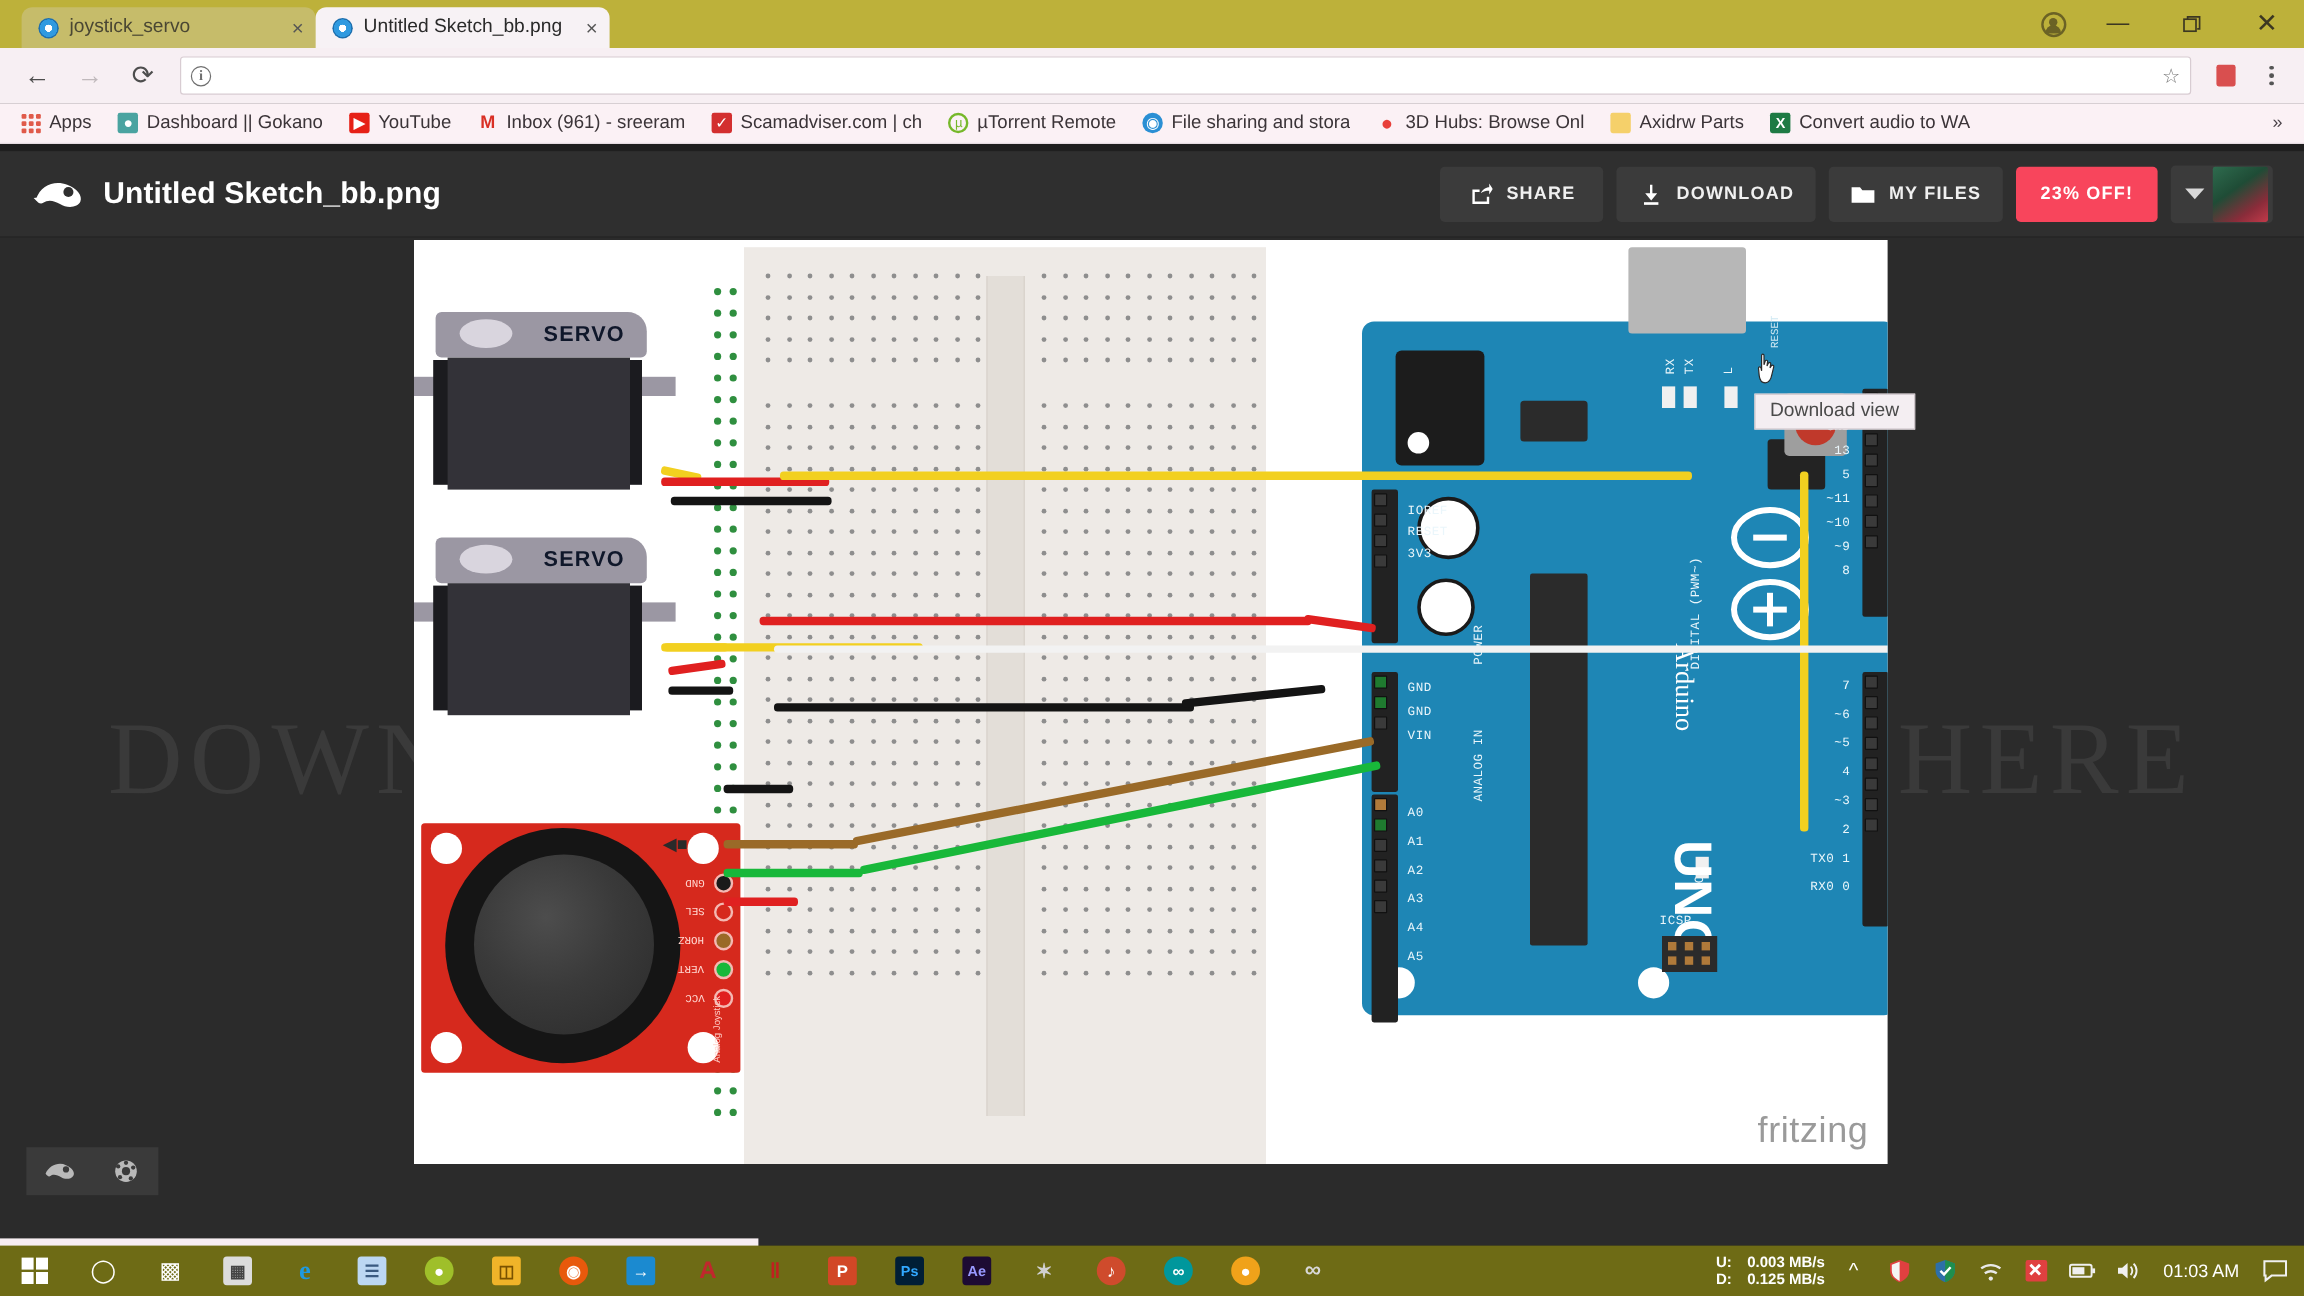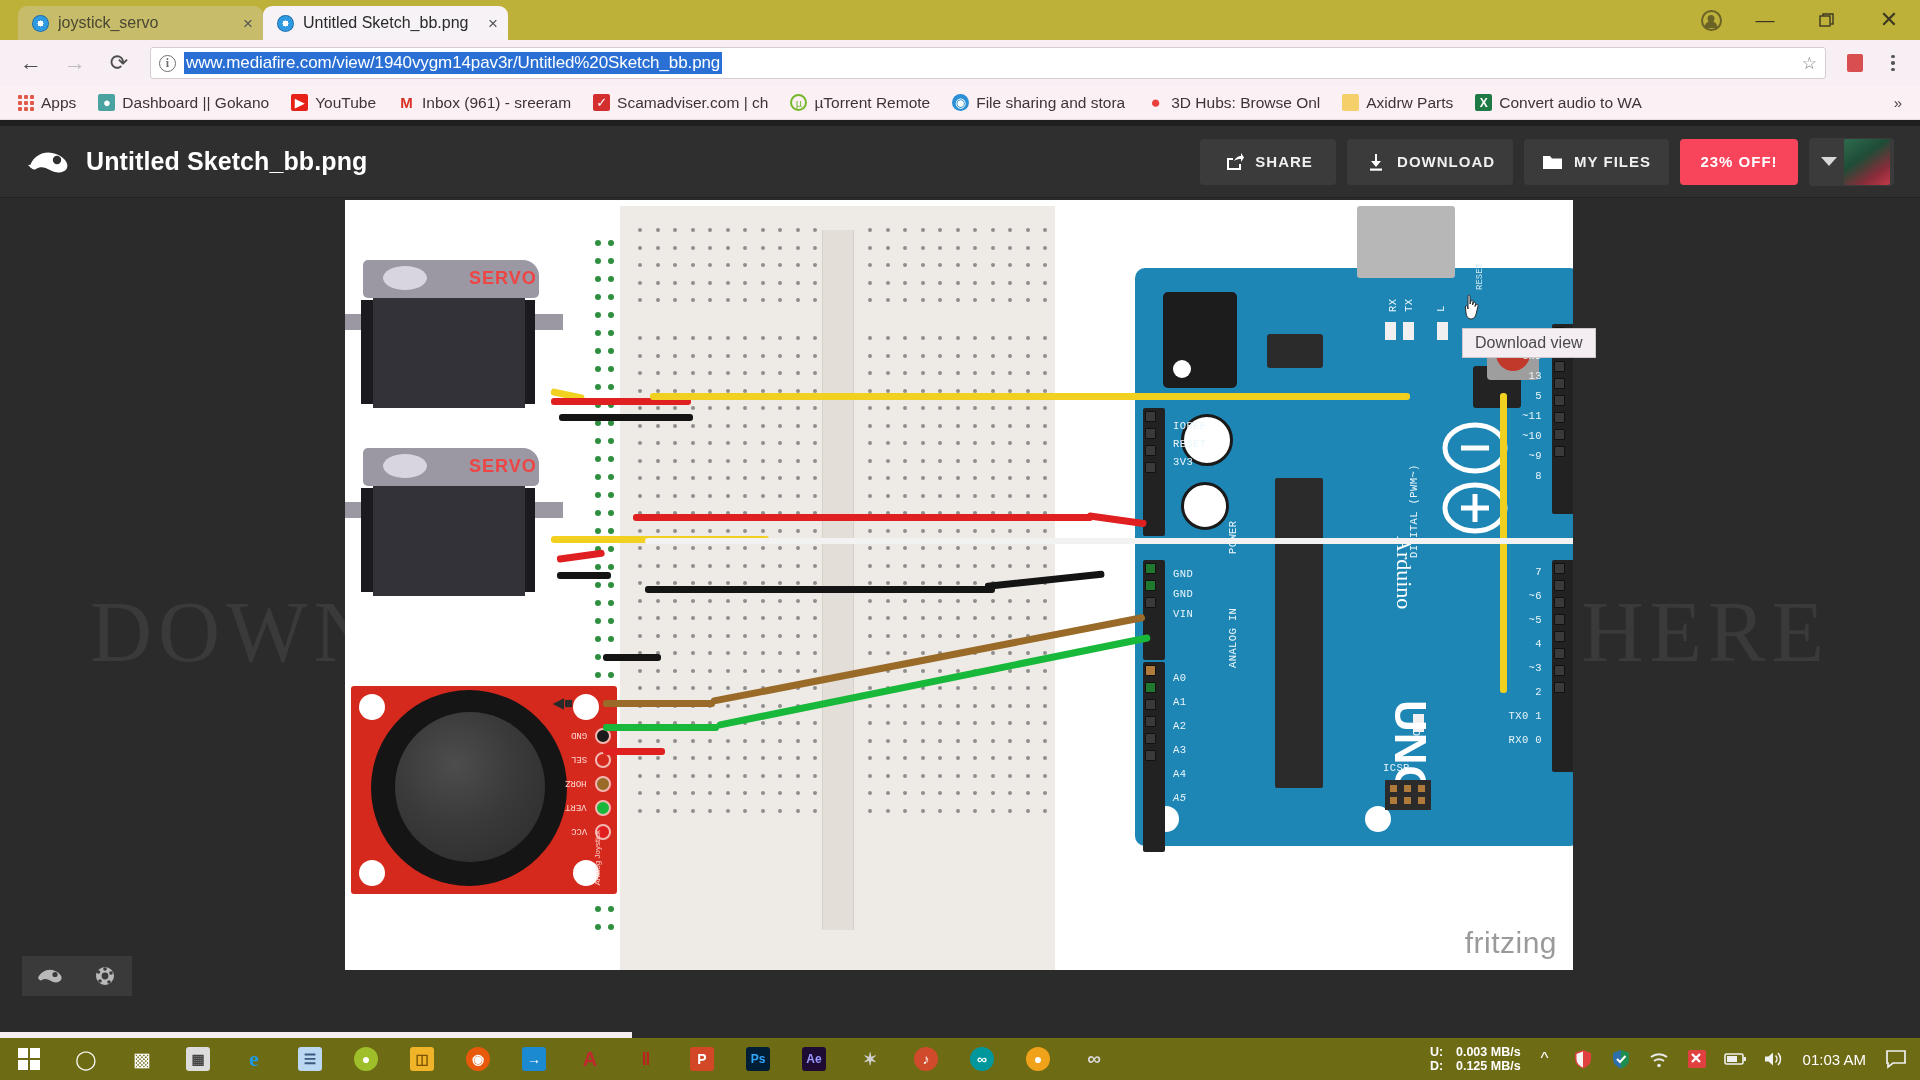--- a/index.html
+++ b/index.html
@@ -150,22 +150,22 @@
   .uno .mount{ position:absolute; width:26px;height:26px;border-radius:50%;background:#fff;}
   .uno .icsp{ position:absolute; left:250px; top:512px; width:46px;height:30px;background:#2b2b2b;}
   .uno .icsp i{ position:absolute; width:7px;height:7px;background:#b07a3a;display:block;}
 
   
   .servo{ position:absolute; }
   .servo .top{ position:absolute; left:14px; top:0; width:176px; height:38px;
     background:#9b97a3; border-radius:5px 16px 5px 5px;}
   .servo .disc{ position:absolute; left:34px; top:6px; width:44px; height:24px;
     background:#d9d5de; border-radius:50%;}
-  .servo .txt{ position:absolute; left:120px; top:8px; font-size:18px; font-weight:bold;
-    color:#ef4444; font-family:"Liberation Sans",sans-serif; letter-spacing:1px;}
+  .servo .txt{ position:absolute; left:104px; top:8px; font-size:18px; font-weight:bold;
+    color:#0f172a; font-family:"Liberation Sans",sans-serif; letter-spacing:1px;}
   .servo .body{ position:absolute; left:24px; top:38px; width:152px; height:110px;
     background:#333238;}
   .servo .earL{ position:absolute; left:-12px; top:54px; width:42px; height:16px; background:#9b97a3;}
   .servo .earR{ position:absolute; left:172px; top:54px; width:42px; height:16px; background:#9b97a3;}
   .servo .sideL{ position:absolute; left:12px; top:40px; width:16px; height:104px; background:#1b1b1f;}
   .servo .sideR{ position:absolute; left:170px; top:40px; width:16px; height:104px; background:#1b1b1f;}
   .servo .horn{ position:absolute; left:-4px; top:-16px; width:40px; height:34px;
     border:3px solid #ffffff; border-radius:50%; border-bottom-color:transparent;
     transform:rotate(35deg);}
 
@@ -268,21 +268,20 @@
       <div class="wc close">✕</div>
     </div>
   </div>
 
   <div class="toolbar">
     <div class="navbtn">←</div>
     <div class="navbtn dim">→</div>
     <div class="navbtn">⟳</div>
     <div class="omnibox">
       <span class="infoicon">i</span>
-      <span class="urltext">www.mediafire.com/view/1940vygm14pav3r/Untitled%20Sketch_bb.png</span>
       <span class="star">☆</span>
     </div>
     <div class="ext">
         <div class="extglyph"></div>
       </div>
     <div class="menudots">
         <i></i>
         <i></i>
         <i></i>
       </div>
@@ -1297,21 +1296,21 @@
             <i></i>
             <i></i>
             <i></i>
             <i></i>
         </div>
         <div class="txt" style="left:38px; top:404px;">A0</div>
         <div class="txt" style="left:38px; top:428px;">A1</div>
         <div class="txt" style="left:38px; top:452px;">A2</div>
         <div class="txt" style="left:38px; top:476px;">A3</div>
         <div class="txt" style="left:38px; top:500px;">A4</div>
-        <div class="txt" style="left:38px; top:524px;font-style:italic;">A5</div>
+        <div class="txt" style="left:38px; top:524px;">A5</div>
         <div class="txt vert" style="left:92px; top:400px;">ANALOG IN</div>
 
         <div class="hdr" style="right:6px; top:56px; width:22px; height:190px; flex-direction:column;">
           <i></i>
             <i></i>
             <i></i>
             <i></i>
             <i></i>
             <i></i>
             <i></i>

